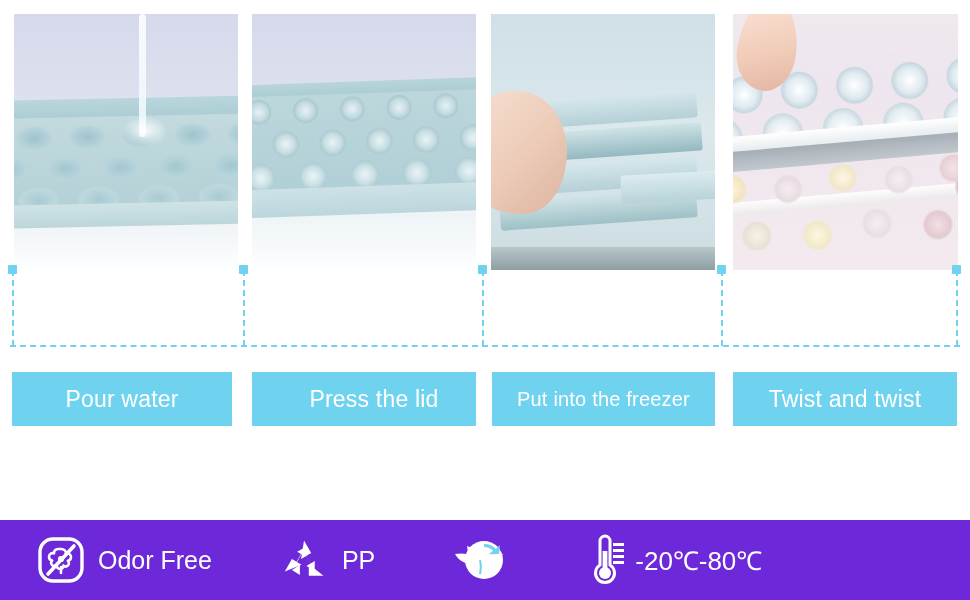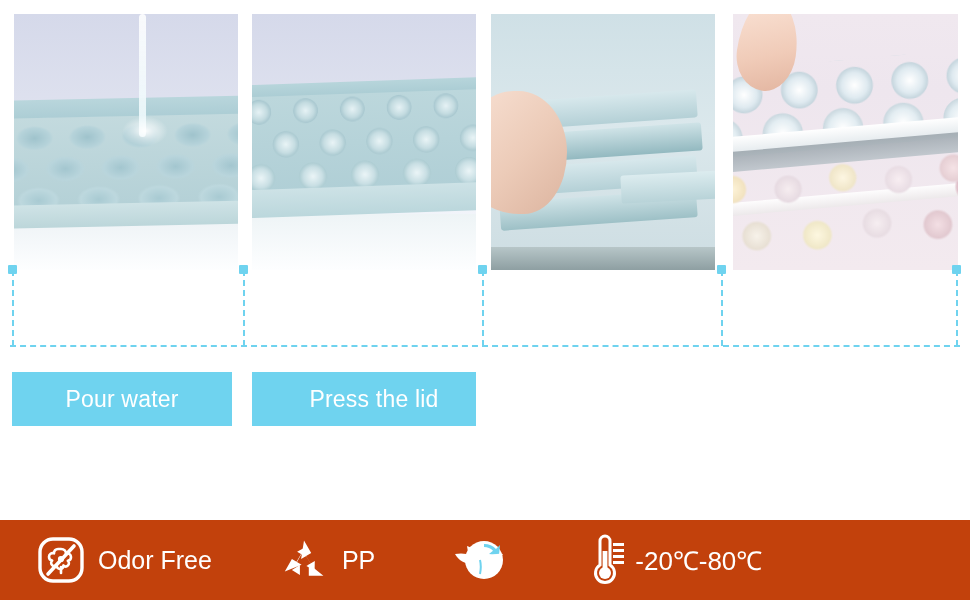--- a/index.html
+++ b/index.html
@@ -232,21 +232,21 @@
     font-size: 36px; letter-spacing: .5px;
   }
 
   
   .bar-dash {
     position: absolute; left: 0; top: 518px; width: 970px; height: 0;
     border-top: 2px dashed #ffffff; z-index: 3;
   }
   .feature-bar {
     position: absolute; left: 0; top: 520px; width: 970px; height: 80px;
-    background: #c2410c;
+    background: #6d28d9;
     display: flex; align-items: center;
   }
   .feature {
     display: flex; align-items: center; height: 100%;
     color: #ffffff;
   }
   .f1 { margin-left: 36px; }
   .f2 { margin-left: 66px; }
   .f3 { margin-left: 78px; }
   .f4 { margin-left: 74px; }
@@ -318,20 +318,22 @@
 
     <div class="dot" style="left:952px"></div>
     <div class="v-dash" style="left:956px"></div>
 
     <div class="h-dash"></div>
   </div>
 
   <div class="labels">
     <div class="label-box l1">Pour water</div>
     <div class="label-box l2">Press the lid</div>
+    <div class="label-box l3">Put into the freezer</div>
+    <div class="label-box l4">Twist and twist</div>
   </div>
 
 
   <div class="bar-dash"></div>
   <div class="feature-bar">
 
     <div class="feature f1">
       <span class="ficon">
         <svg width="50" height="50" viewBox="0 0 50 50">
           <rect x="4" y="4" width="42" height="42" rx="13" ry="13" fill="none" stroke="#fff" stroke-width="3.4"></rect>

